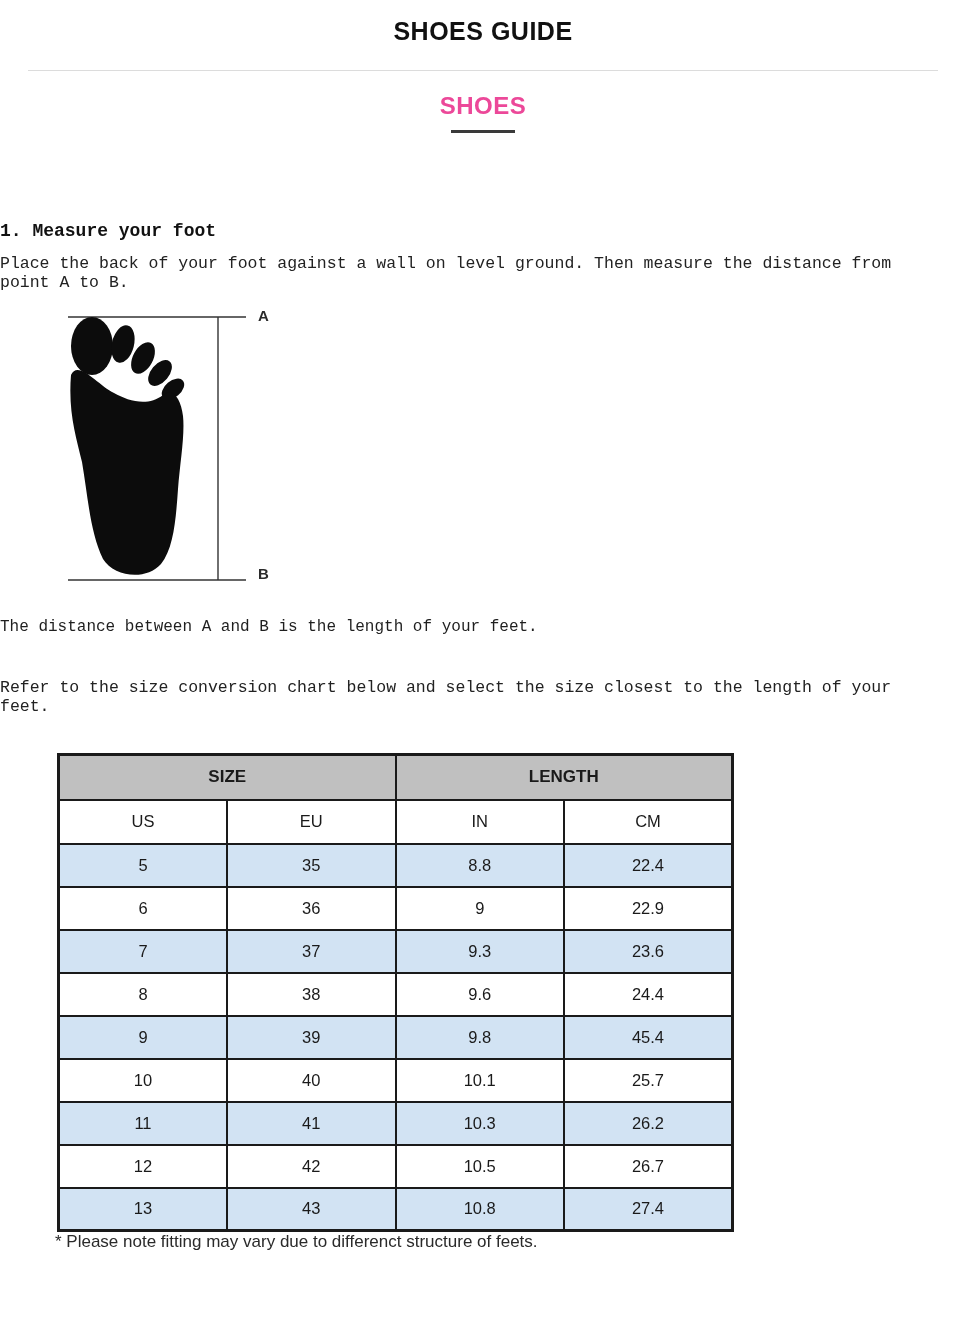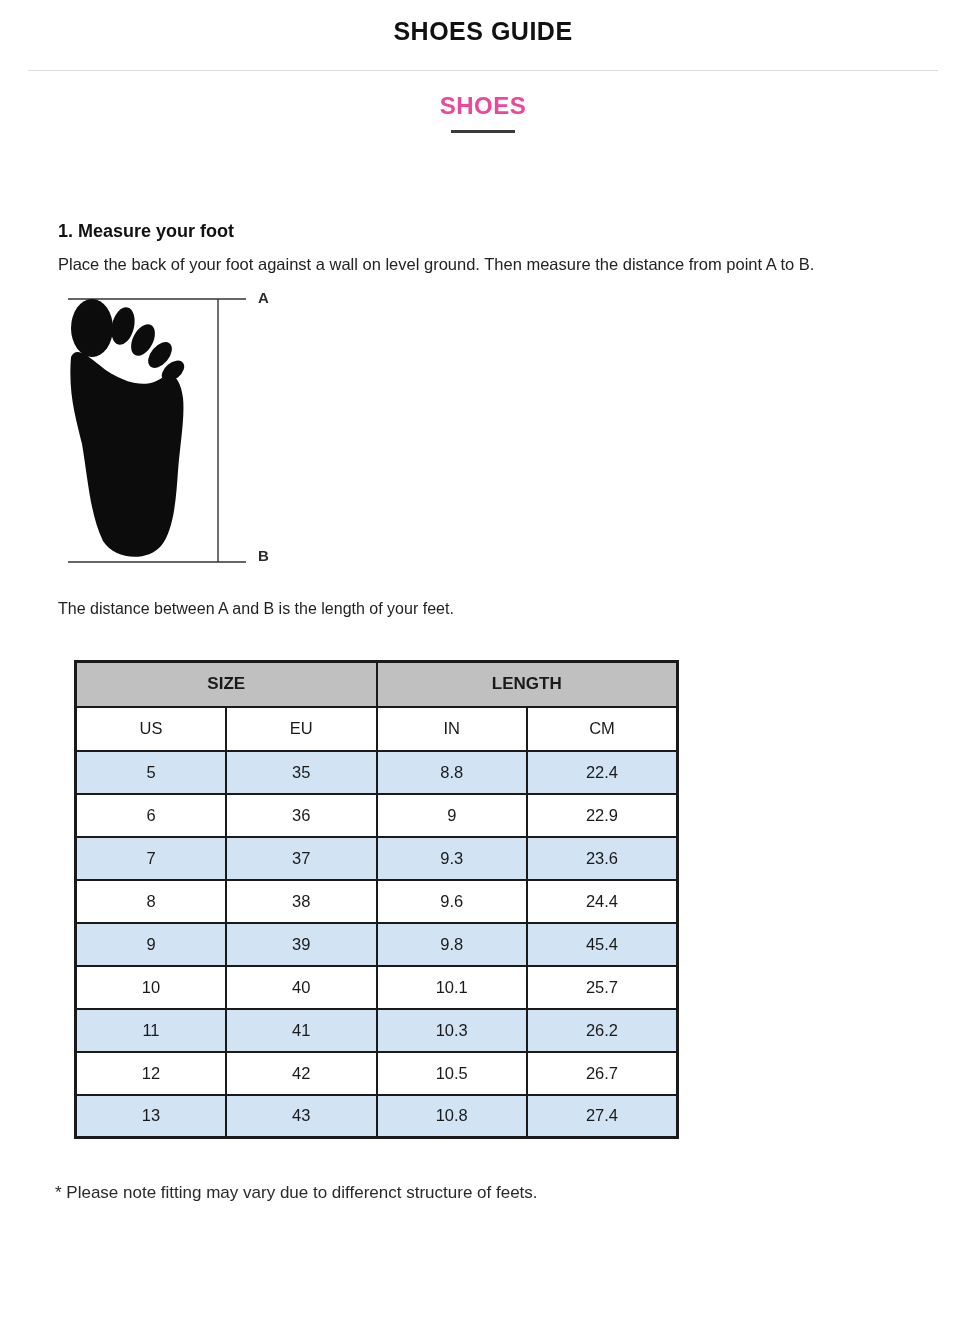--- a/index.html
+++ b/index.html
@@ -32,21 +32,21 @@
     font-weight: bold;
     letter-spacing: 0.5px;
     color: #ec4899;
   }
   .section-underline {
     width: 64px;
     height: 3px;
     background: #3a3a3a;
     margin: 10px auto 0 auto;
   }
-  .step-block { margin-left: 58px; margin-right: 58px; }
+  .step-block { margin-right: 58px; font-family: Liberation Mono, monospace; }
   .step1-heading { margin-top: 88px; }
   .step-heading {
     font-size: 18px;
     font-weight: bold;
     color: #111111;
   }
   .step-desc {
     margin-top: 13px;
     font-size: 16.5px;
     color: #222222;
@@ -64,23 +64,23 @@
     font-size: 15px;
     font-weight: bold;
     color: #2b2b2b;
   }
   .label-a { left: 190px; top: -6px; }
   .label-b { left: 190px; top: 252px; }
   .caption { margin-top: 32px; }
   .step2-heading { margin-top: 42px; }
   .size-table {
     border-collapse: collapse;
-    margin-left: 74px;
+    margin-left: 57px;
     margin-top: 37px;
-    width: 605px;
+    width: 677px;
     table-layout: fixed;
   }
   .size-table, .size-table th, .size-table td {
     border: 2px solid #1a1a1a;
   }
   .size-table { border-width: 3px; }
   .size-table th, .size-table td {
     text-align: center;
     vertical-align: middle;
     font-size: 16.5px;
@@ -95,21 +95,20 @@
   .size-table thead tr.cols-row th {
     background: #ffffff;
     height: 44px;
     font-size: 16.5px;
     font-weight: normal;
   }
   .size-table tbody td { height: 43px; font-weight: normal; background: #ffffff; }
   .size-table tbody tr:nth-child(odd) td { background: #d2e3f3; }
   .footnote {
     margin-left: 55px;
-    margin-top: 44px;
     font-size: 17px;
     color: #2a2a2a;
   }
 </style>
 </head>
 <body>
 
 <div class="page-title">SHOES GUIDE</div>
 
 <hr class="top-divider">
@@ -148,20 +147,21 @@
                C 28,68 8,42 1,58 Z"></path>
     </g>
   </svg>
   <span class="diagram-label label-a">A</span>
   <span class="diagram-label label-b">B</span>
 </div>
 
 <div class="step-block caption">The distance between A and B is the length of your feet.</div>
 
 <div class="step-block step2-heading">
+  <div class="step-desc">Refer to the size conversion chart below and select the size closest to the length of your feet.</div>
 </div>
 
 <table class="size-table">
   <thead>
     <tr class="group-row">
       <th colspan="2">SIZE</th>
       <th colspan="2">LENGTH</th>
     </tr>
     <tr class="cols-row">
       <th>US</th>

